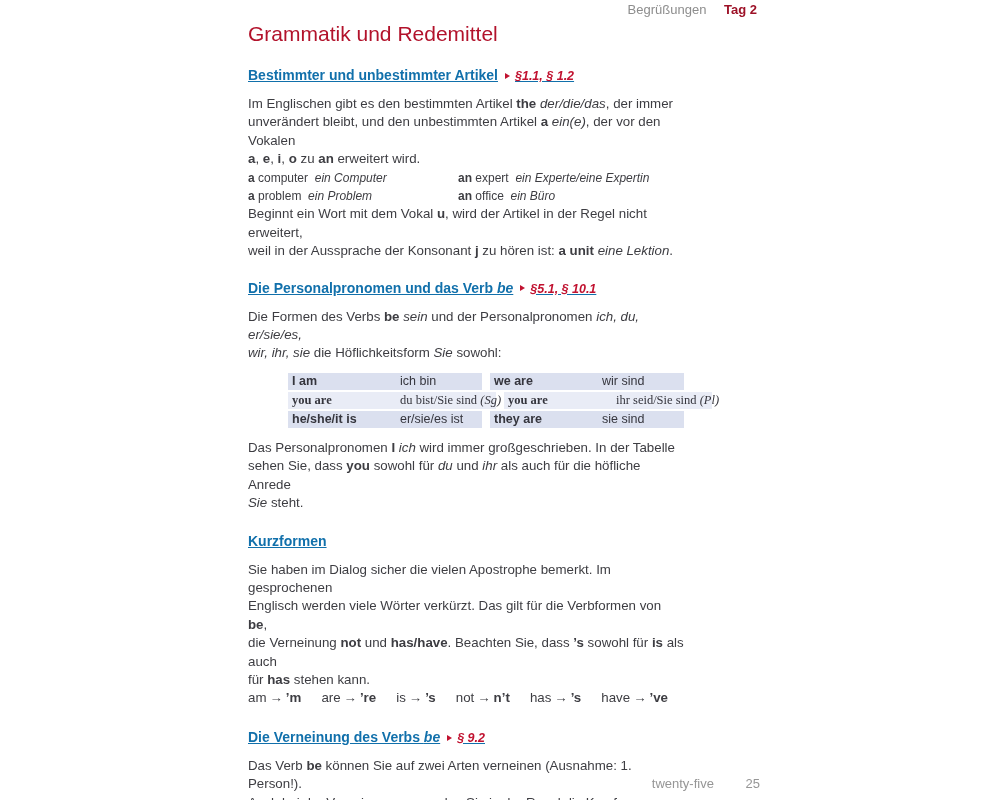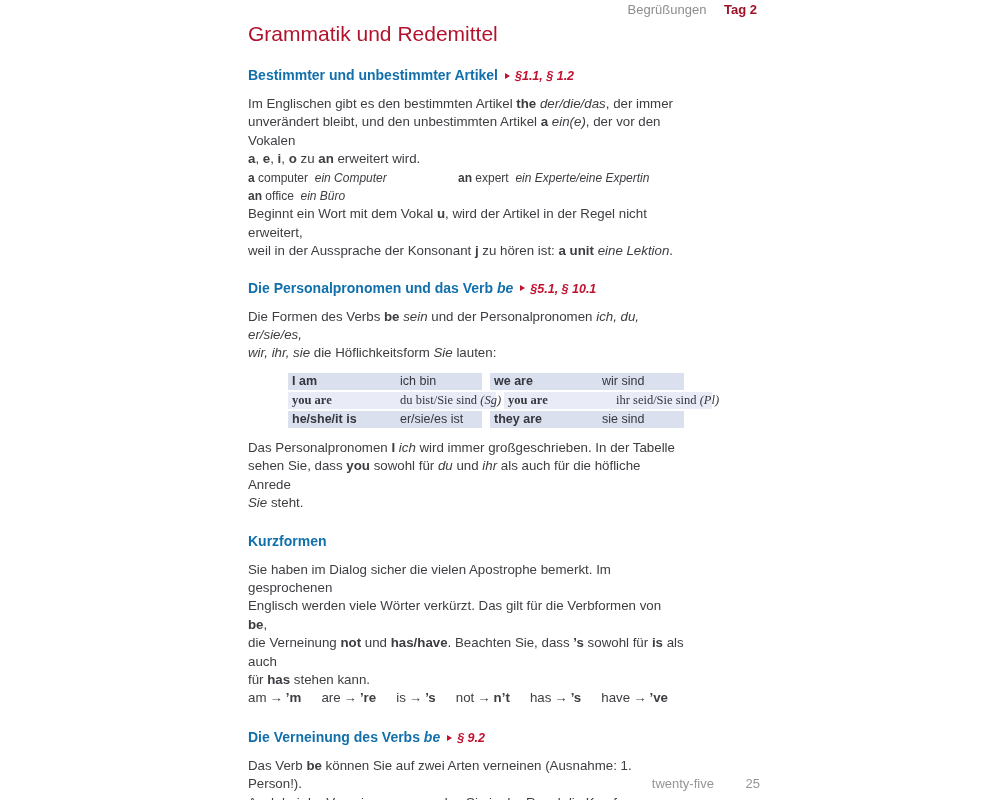--- a/index.html
+++ b/index.html
@@ -7,21 +7,21 @@
     --text:#3d3d42; --gray_header:#8d8d8d; --gray_footer:#969696;
     --row_dark:#dbe0ef; --row_light:#e9ecf6; --table_text:#35353d;
   }
   html,body{margin:0;padding:0;}
   body{width:1000px;height:800px;background:#ffffff;font-family:"Liberation Sans", sans-serif;color:var(--text);}
   .page{position:relative;width:1000px;height:800px;overflow:hidden;}
   .running-head{position:absolute;top:2px;left:0;width:757px;text-align:right;font-size:13px;color:var(--gray_header);}
   .running-head .day{color:var(--day_red);font-weight:bold;margin-left:14px;}
   .main{position:absolute;left:248px;top:20px;width:436px;}
   .title{font-size:21px;font-weight:normal;color:var(--title_red);margin:2px 0 21px 0;letter-spacing:0;}
-  .sec-head{font-size:14px;font-weight:bold;color:var(--heading_blue);margin:0 0 12px 0;}
+  .sec-head{font-size:14px;font-weight:bold;color:var(--heading_blue);margin:0 0 12px 0;text-decoration:underline;}
   .sec-head .ref{color:var(--ref_red);font-style:italic;font-size:12.5px;}
   .ref-arrow{display:inline-block;width:0;height:0;border-left:5px solid var(--ref_red);
     border-top:3px solid transparent;border-bottom:3px solid transparent;margin:0 5px 1px 7px;vertical-align:middle;}
   .mt-a{margin-top:19px;} .mt-b{margin-top:20px;} .mt-c{margin-top:21px;}
   .par{margin:0;font-size:13.3px;line-height:18.4px;}
   .b{font-weight:bold;} .i{font-style:italic;}
   .ex-row{display:flex;font-size:12px;line-height:18.4px;}
   .ex-left{width:210px;}
   .g-table{display:flex;flex-direction:column;gap:2px;margin:10px 0 11px 0;font-size:12.5px;color:var(--table_text);padding-left:40px;}
   .g-row{display:flex;gap:8px;}
@@ -54,30 +54,31 @@
       <span>Bestimmter und unbestimmter Artikel</span><span class="ref-arrow"></span><span class="ref">§1.1, § 1.2</span>
     </h2>
 
     <p class="par"><span>Im Englischen gibt es den bestimmten Artikel </span><span class="b">the</span><span> </span><span class="i">der/die/das</span><span>, der immer</span><br><span>unverändert bleibt, und den unbestimmten Artikel </span><span class="b">a</span><span> </span><span class="i">ein(e)</span><span>, der vor den Vokalen</span><br><span class="b">a</span><span>, </span><span class="b">e</span><span>, </span><span class="b">i</span><span>, </span><span class="b">o</span><span> zu </span><span class="b">an</span><span> erweitert wird.</span></p>
 
     <div class="ex-row">
       <span class="ex-left"><span class="b">a</span><span> computer &nbsp;</span><span class="i">ein Computer</span></span>
       <span class="ex-right"><span class="b">an</span><span> expert &nbsp;</span><span class="i">ein Experte/eine Expertin</span></span>
     </div>
     <div class="ex-row">
+      <span class="ex-left"><span class="b">a</span><span> problem &nbsp;</span><span class="i">ein Problem</span></span>
       <span class="ex-right"><span class="b">an</span><span> office &nbsp;</span><span class="i">ein Büro</span></span>
     </div>
 
     <p class="par"><span>Beginnt ein Wort mit dem Vokal </span><span class="b">u</span><span>, wird der Artikel in der Regel nicht erweitert,</span><br><span>weil in der Aussprache der Konsonant </span><span class="b">j</span><span> zu hören ist: </span><span class="b">a unit</span><span> </span><span class="i">eine Lektion</span><span>.</span></p>
 
     <h2 class="sec-head mt-a">
       <span><span>Die Personalpronomen und das Verb </span><span class="i">be</span></span><span class="ref-arrow"></span><span class="ref">§5.1, § 10.1</span>
     </h2>
 
-    <p class="par"><span>Die Formen des Verbs </span><span class="b">be</span><span> </span><span class="i">sein</span><span> und der Personalpronomen </span><span class="i">ich, du, er/sie/es,</span><br><span class="i">wir, ihr, sie</span><span> die Höflichkeitsform </span><span class="i">Sie</span><span> lauten:</span></p>
+    <p class="par"><span>Die Formen des Verbs </span><span class="b">be</span><span> </span><span class="i">sein</span><span> und der Personalpronomen </span><span class="i">ich, du, er/sie/es,</span><br><span class="i">wir, ihr, sie</span><span> die Höflichkeitsform </span><span class="i">Sie</span><span> sowohl:</span></p>
 
     <div class="g-table">
       <div class="g-row">
         <div class="g-half">
           <div class="g-cell g-c1"><span class="b">I am</span></div>
           <div class="g-cell g-c2"><span>ich bin</span></div>
         </div>
         <div class="g-half">
           <div class="g-cell g-c1"><span class="b">we are</span></div>
           <div class="g-cell g-c2"><span>wir sind</span></div>

